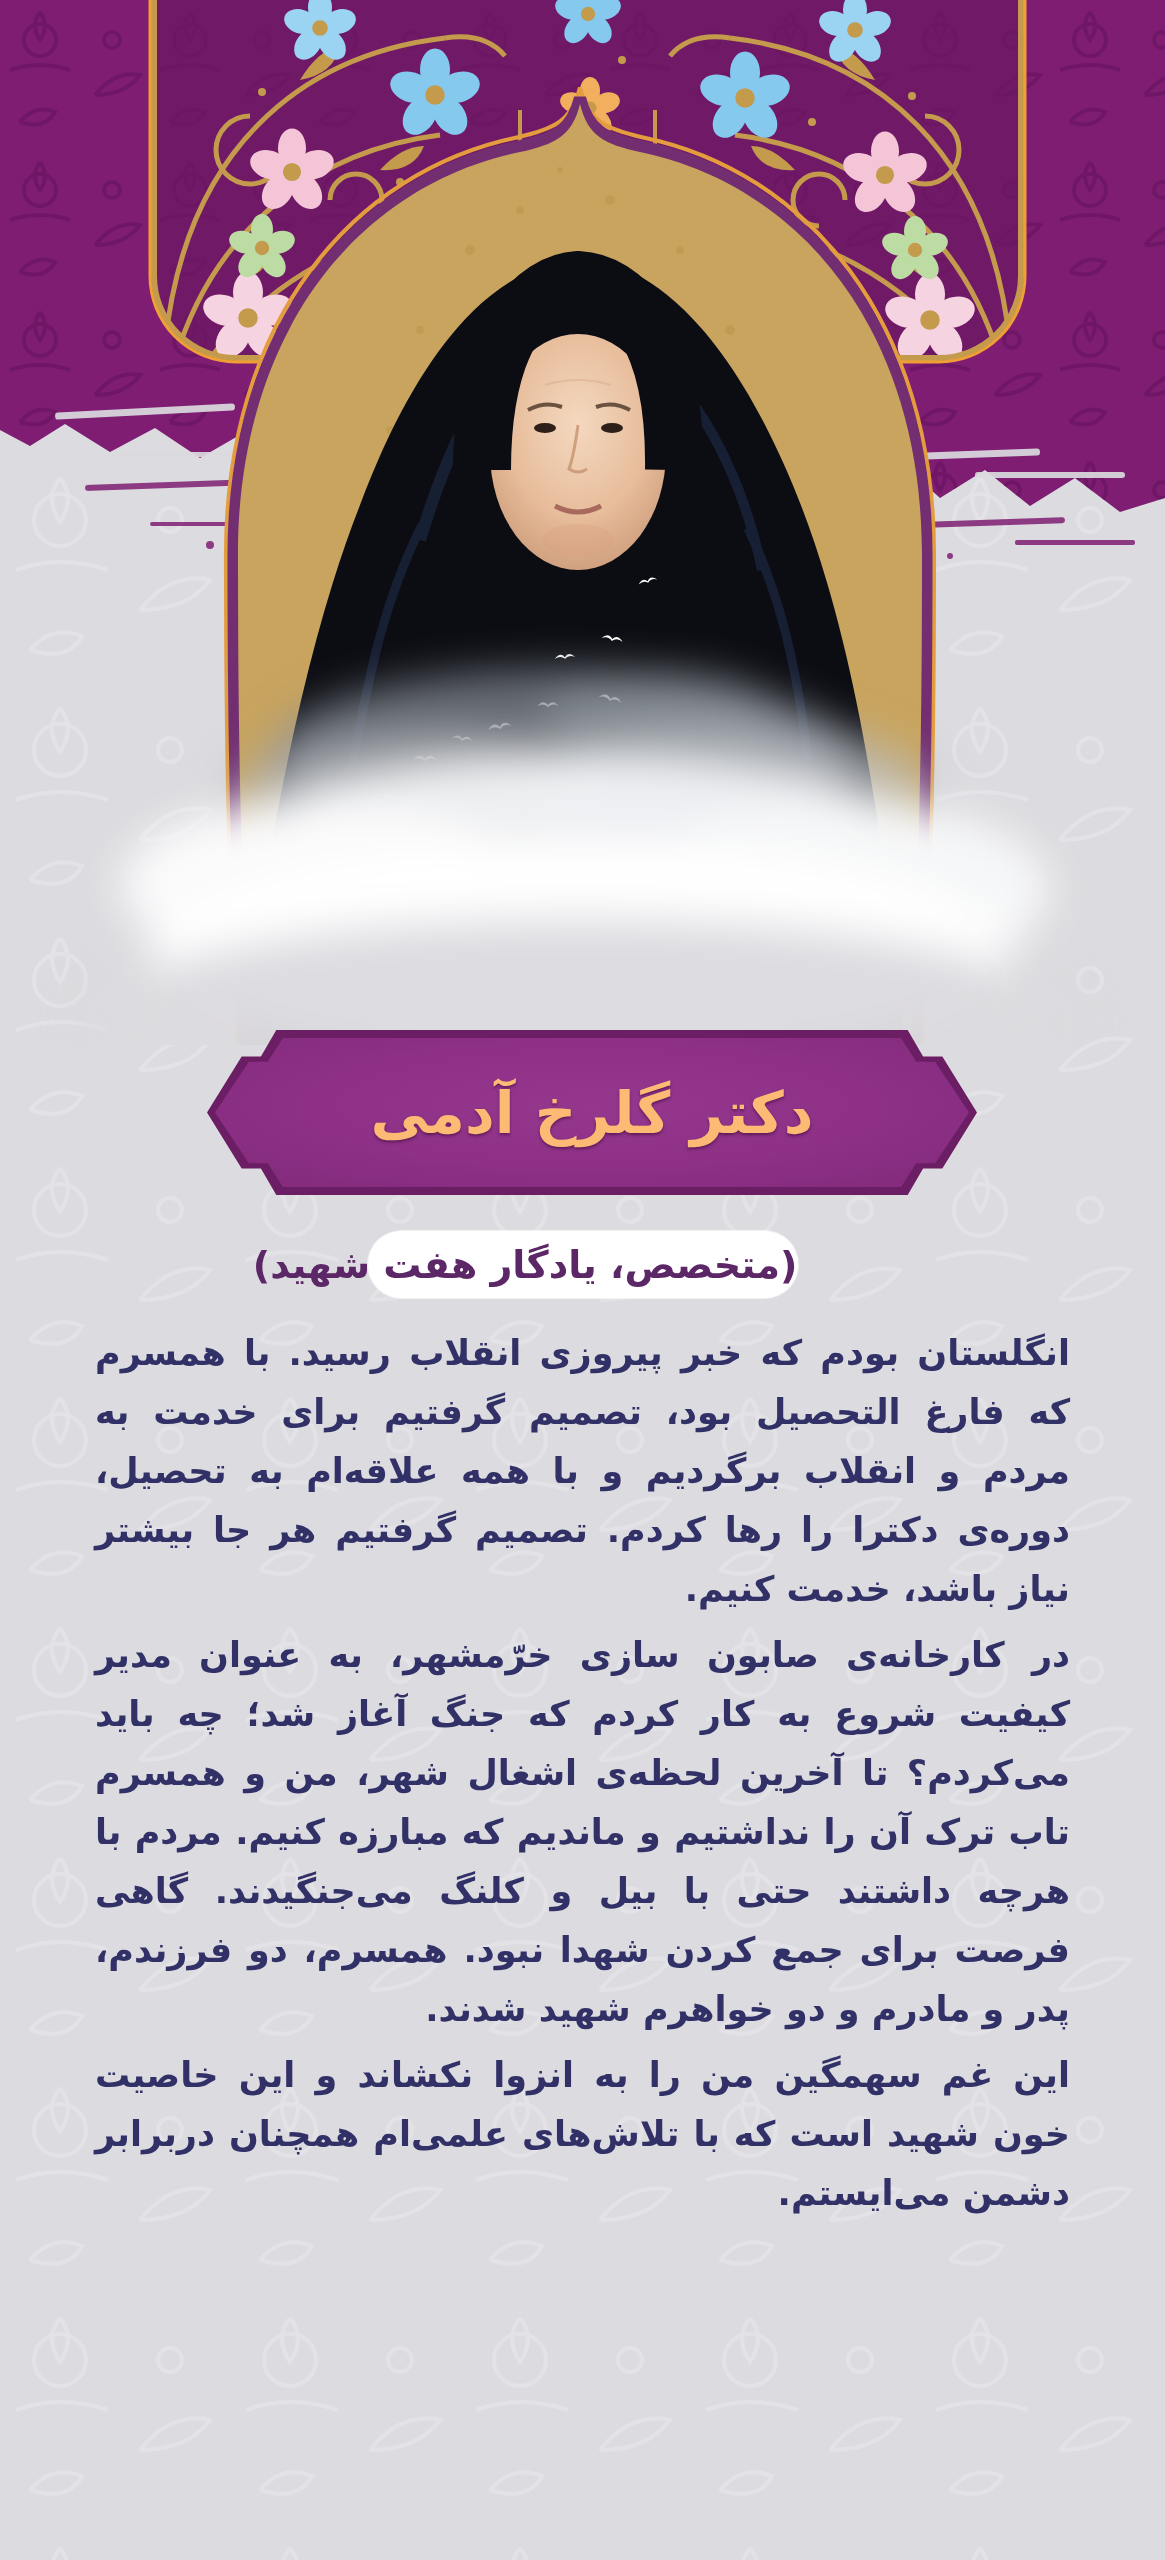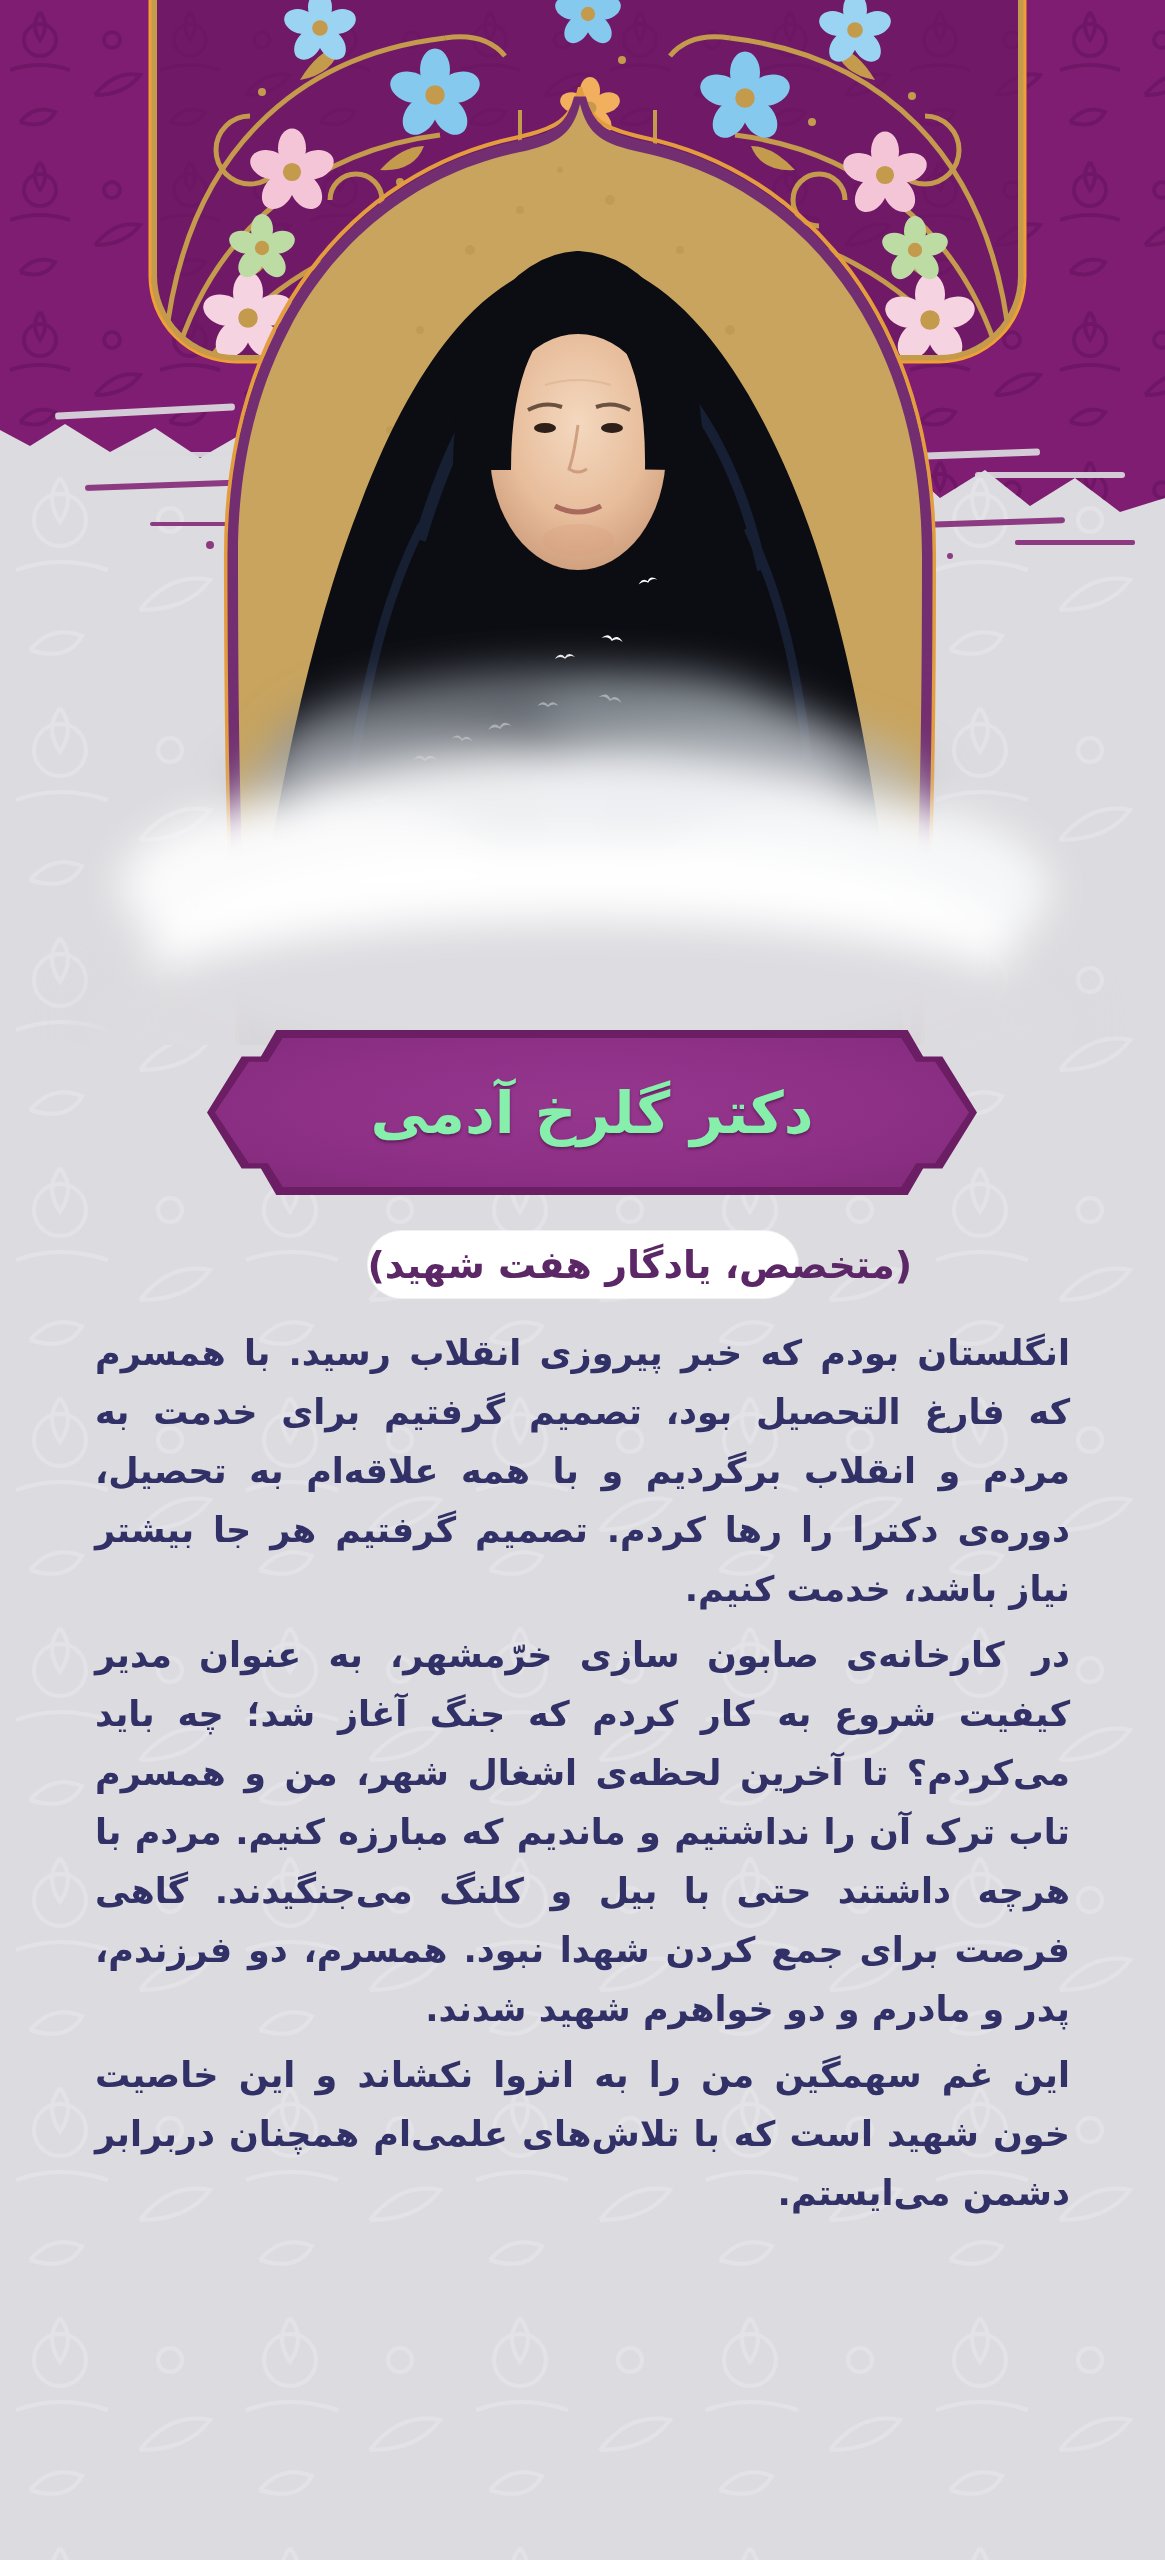--- a/index.html
+++ b/index.html
@@ -18,29 +18,29 @@
   }
   .banner-inner{
     position:absolute;left:8px;top:8px;right:8px;bottom:8px;
     background:radial-gradient(ellipse at 50% 45%, #96378e 0%, #8d3086 55%, #822a7b 100%);
     clip-path:polygon(0% 50%,4.5% 16%,7% 16%,9% 0%,91% 0%,93% 16%,95.5% 16%,100% 50%,
                       95.5% 84%,93% 84%,91% 100%,9% 100%,7% 84%,4.5% 84%);
   }
   .banner-text{
     position:absolute;left:0;top:0;width:100%;height:100%;
     display:flex;align-items:center;justify-content:center;
-    color:#86efac;font-size:58px;font-weight:700;direction:rtl;
+    color:#fdba74;font-size:58px;font-weight:700;direction:rtl;
     text-shadow:0 2px 3px rgba(60,10,55,.55);
     letter-spacing:0px;
   }
   
   .badge{
     position:absolute;left:50%;transform:translateX(-50%);top:1231px;
     width:430px;height:67px;background:#ffffff;border-radius:36px;
-    display:flex;align-items:center;justify-content:flex-start;
+    display:flex;align-items:center;justify-content:flex-end;
     box-shadow:0 0 0 1px rgba(255,255,255,.6);
   }
   .badge span{
     color:#5c2766;font-size:38px;font-weight:700;direction:rtl;white-space:nowrap;
   }
   
   .bio{
     position:absolute;left:88px;right:88px;top:1317px;
     direction:rtl;text-align:justify;text-align-last:right;
     color:#313167;font-size:35px;font-weight:700;line-height:59px;

